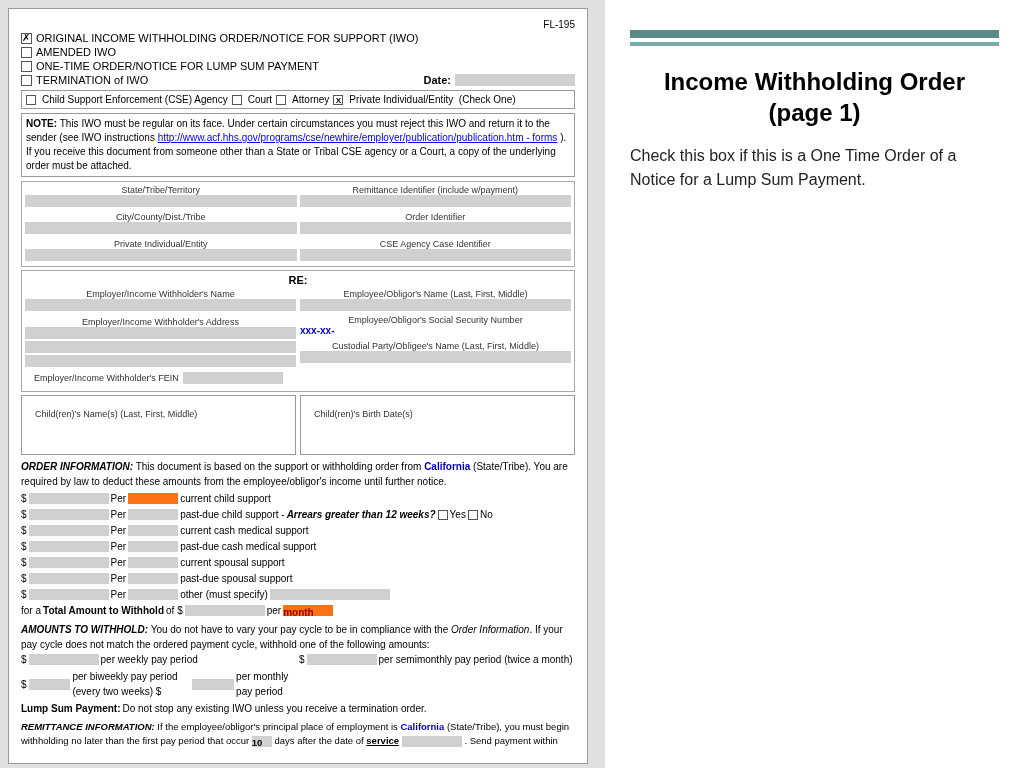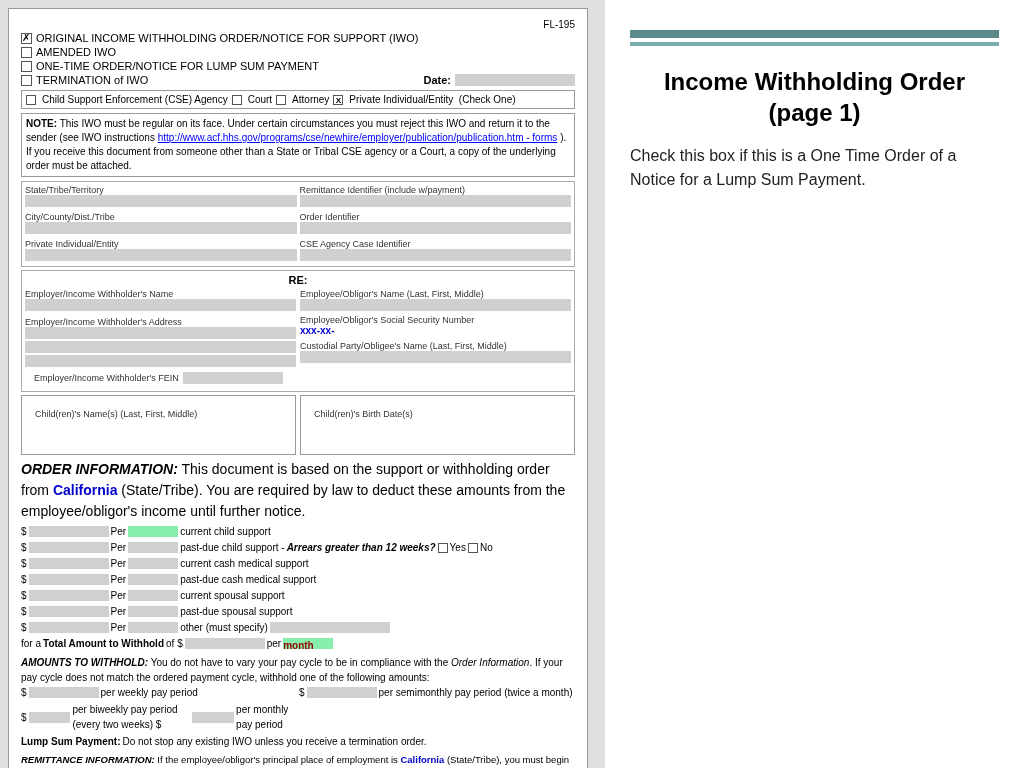--- a/index.html
+++ b/index.html
@@ -103,20 +103,21 @@
       font-weight: bold;
     }
     .note-box a {
       color: #00f;
       text-decoration: underline;
     }
     .field-row {
       display: flex;
       flex-direction: column;
       margin-bottom: 2px;
+      align-items: center;
     }
     .field-label {
       font-size: 9px;
       color: #333;
     }
     .field-value {
       height: 12px;
       background: #d0d0d0;
       width: 100%;
       display: block;
@@ -183,21 +184,21 @@
     .per-field {
       display: inline-block;
       width: 50px;
       height: 11px;
       background: #d0d0d0;
     }
     .per-red {
       display: inline-block;
       width: 50px;
       height: 11px;
-      background: #86efac;
+      background: #f97316;
       color: #900;
       font-weight: bold;
     }
     .total-row {
       display: flex;
       align-items: center;
       gap: 2px;
       margin-bottom: 2px;
       font-size: 10px;
     }
@@ -301,21 +302,21 @@
       margin-bottom: 16px;
       line-height: 1.3;
       color: #000;
     }
     .right-description {
       font-size: 16px;
       line-height: 1.5;
       color: #222;
     }
     .order-info-body {
-      font-size: 14px;
+      font-size: 10px;
       margin-bottom: 2px;
     }
     .section-border {
       border: 1px solid #aaa;
       padding: 3px;
       margin-bottom: 3px;
     }
   </style>
 </head>
 <body>

